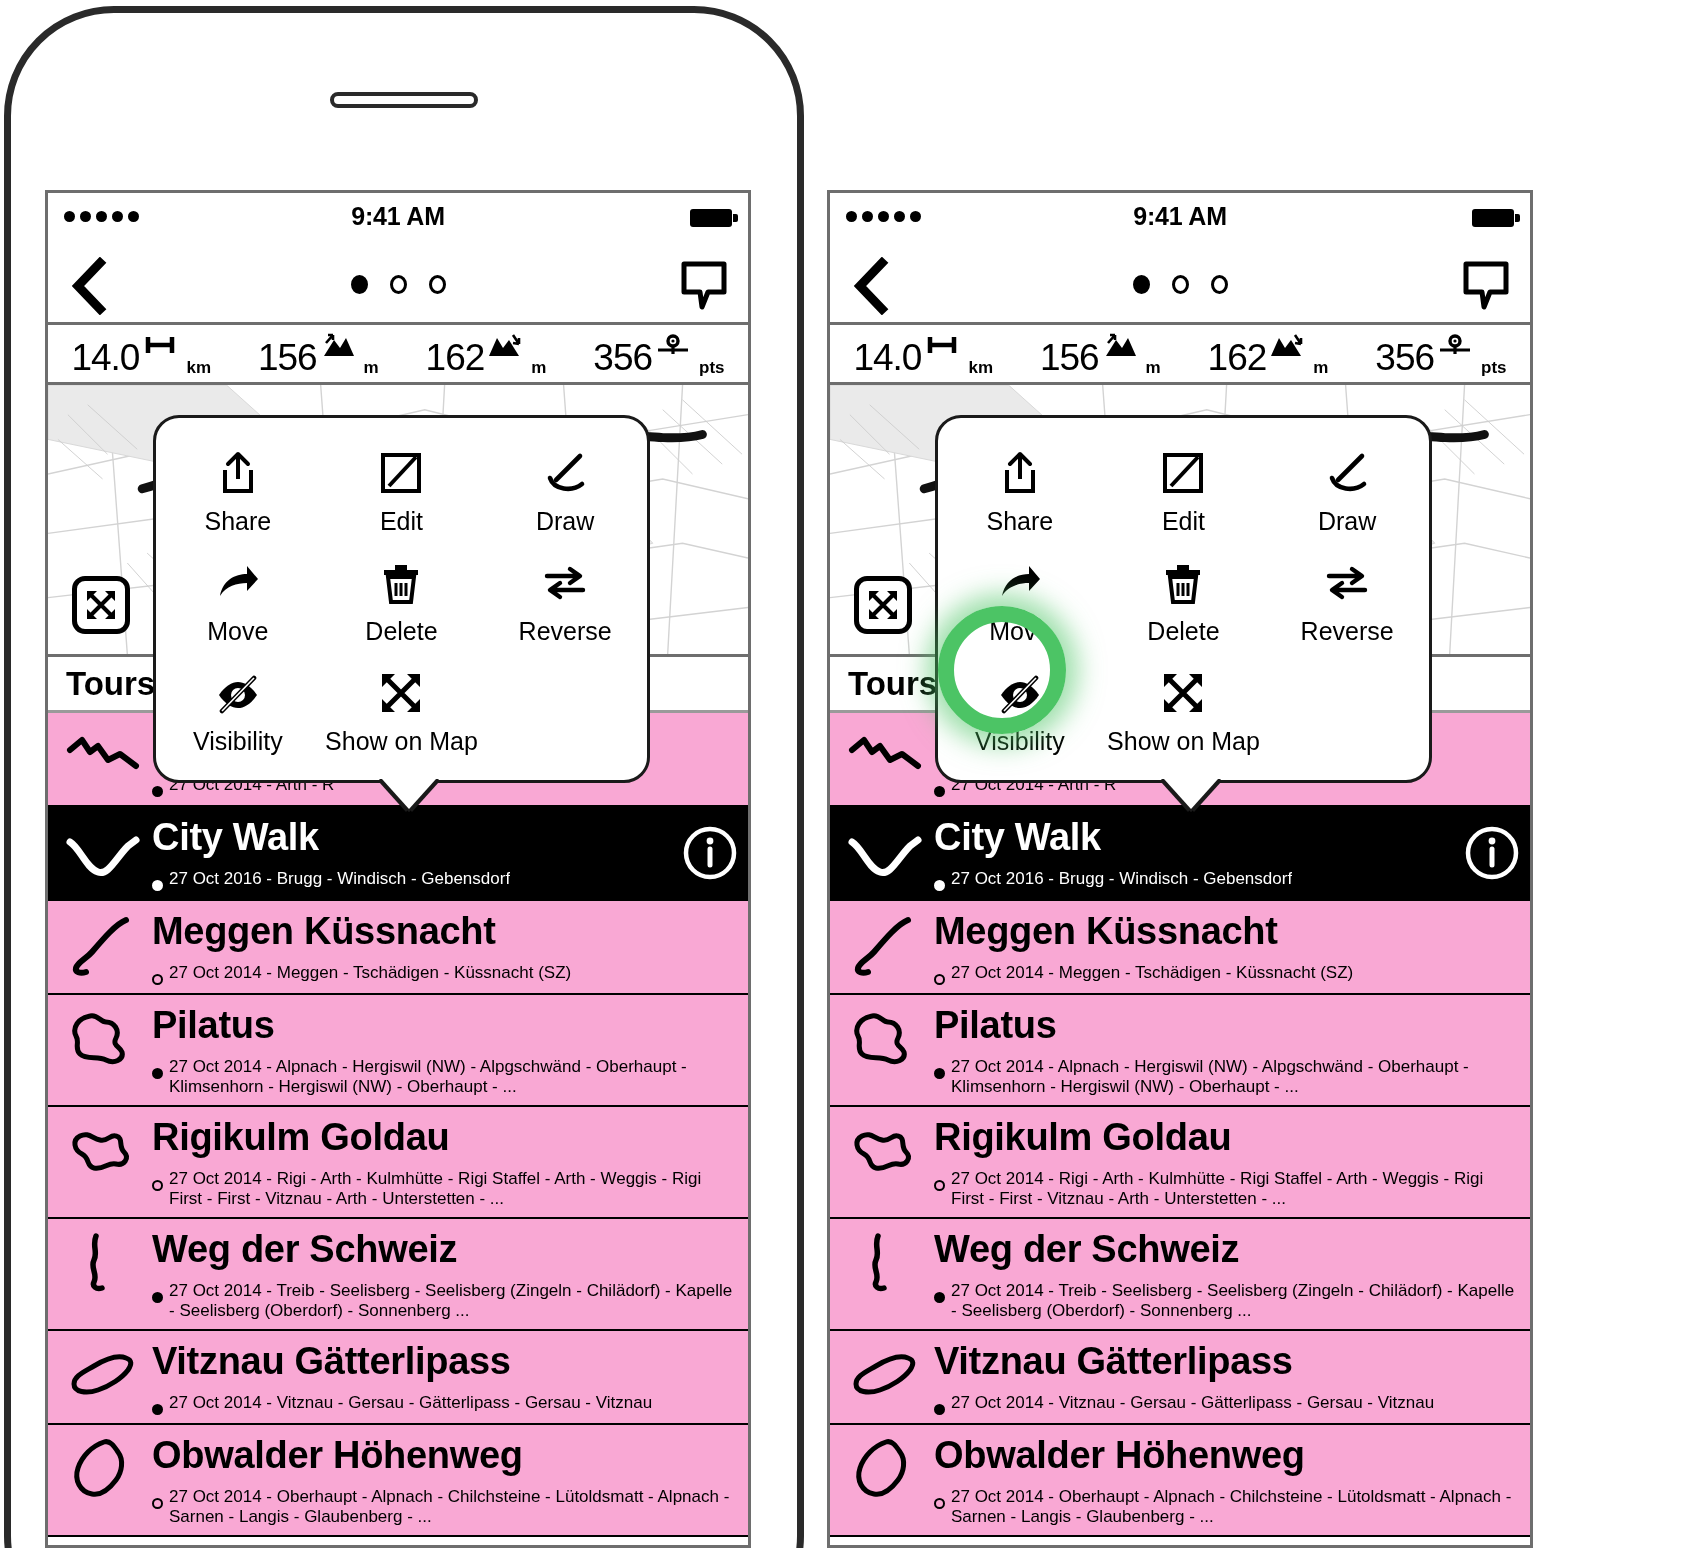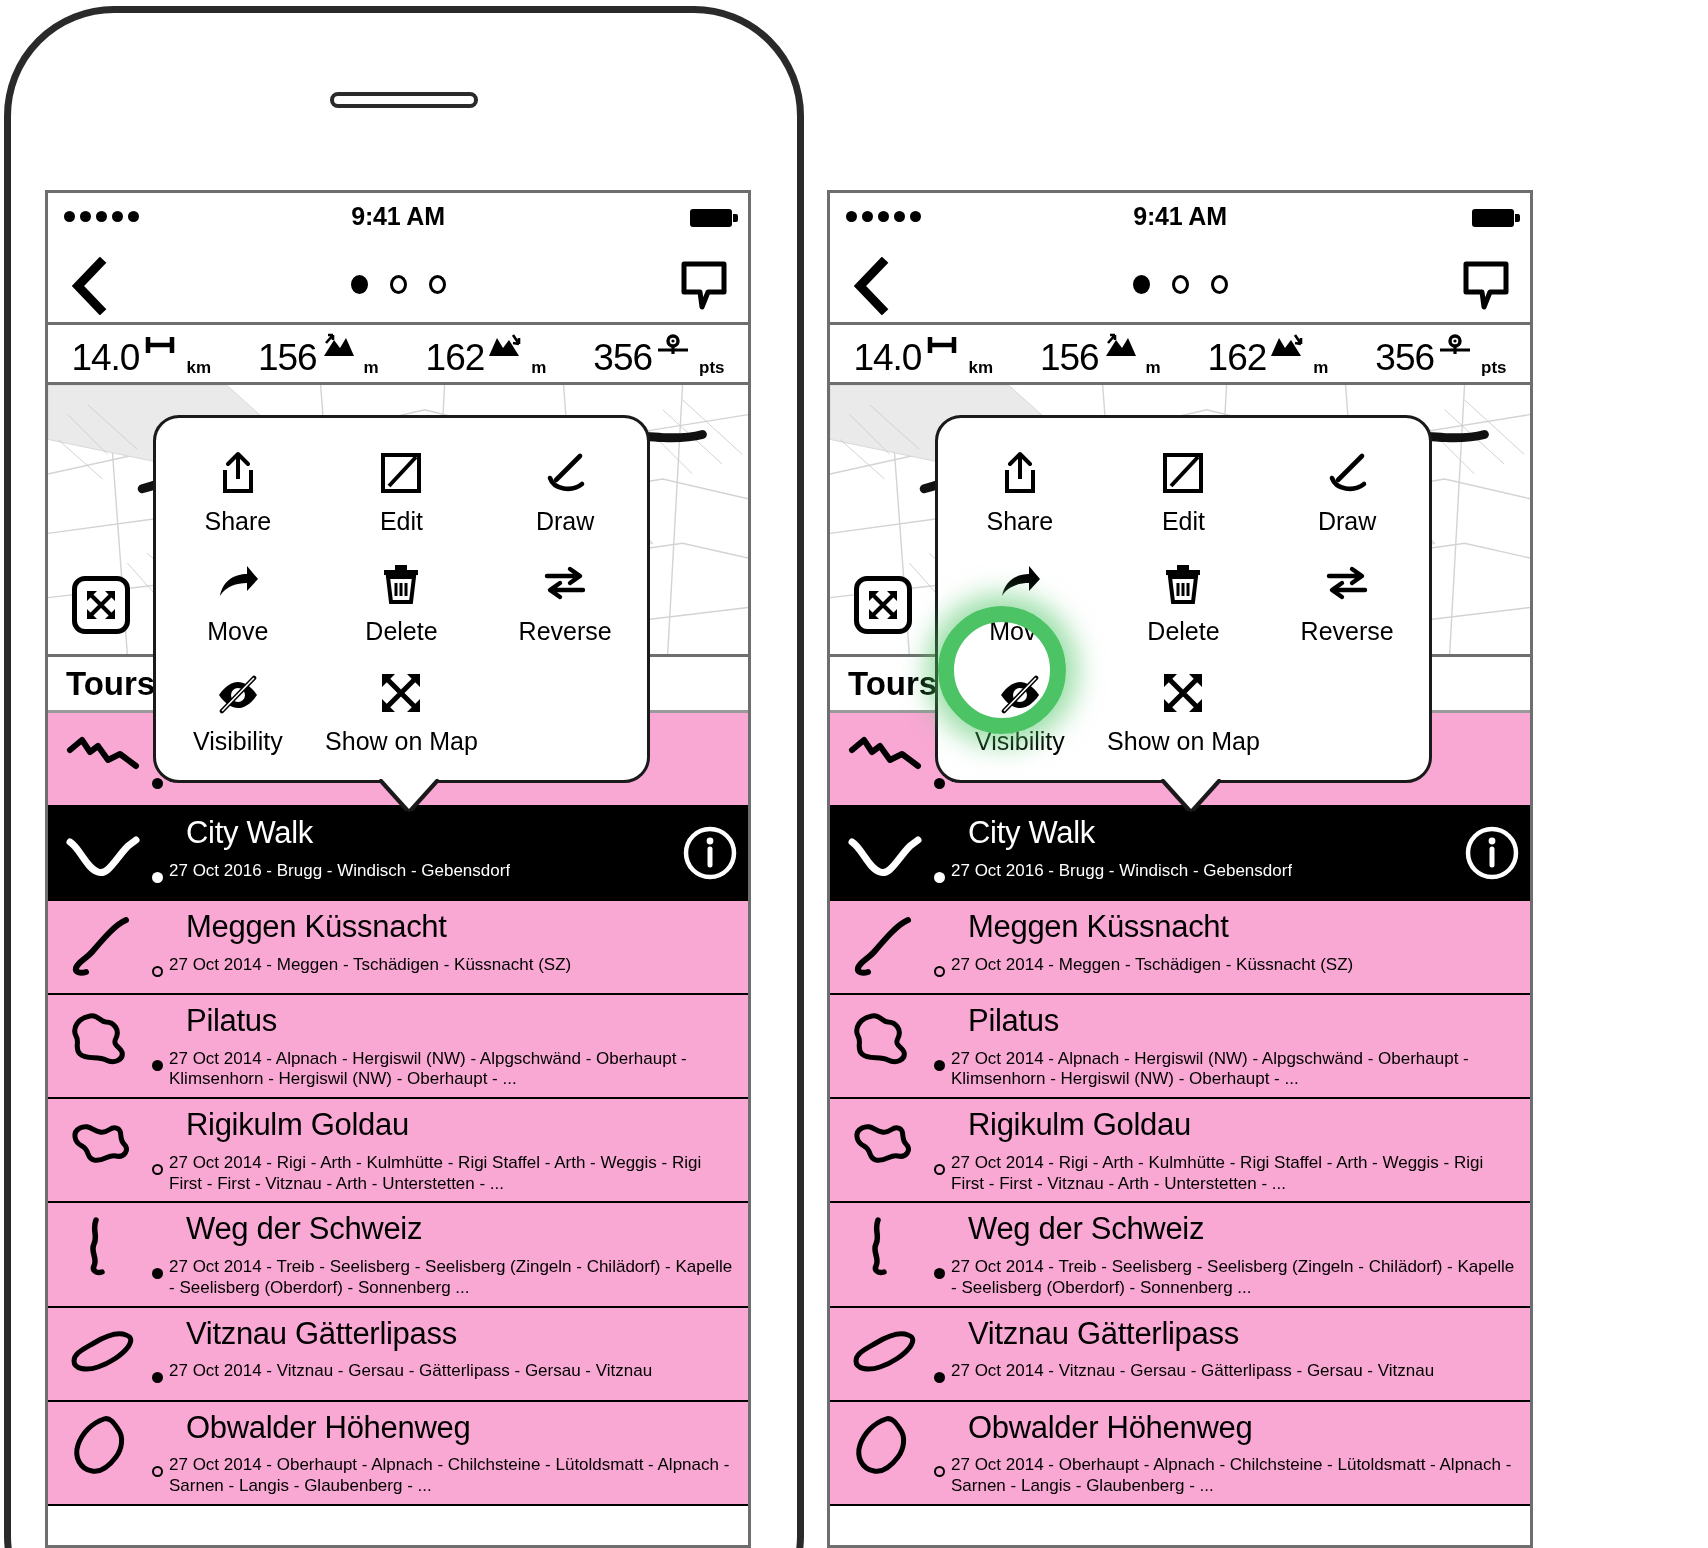--- a/index.html
+++ b/index.html
@@ -168,23 +168,23 @@
     border-bottom-color: #000;
   }
   .tour-thumb {
     flex: 0 0 92px;
     height: 78px;
     display: flex; align-items: center; justify-content: center;
   }
   .tour-thumb svg { width: 84px; height: 74px; }
   .tour-text { flex: 1; min-width: 0; padding-top: 2px; }
   .tour-title {
-    font-size: 31px; font-weight: 400; color: #000;
+    font-size: 38px; font-weight: 700; color: #000;
     line-height: 1.12; letter-spacing: -0.3px;
-    white-space: nowrap; overflow: hidden; margin-left: 34px;
+    white-space: nowrap; overflow: hidden;
   }
   .tour-row.selected .tour-title { color: #fff; }
   .tour-desc {
     font-size: 17px; color: #000; line-height: 1.22;
     margin-top: 10px;
     display: flex; gap: 6px;
   }
   .tour-row.selected .tour-desc { color: #fff; }
   .tour-desc .bullet {
     flex: 0 0 auto; margin-top: 11px;

